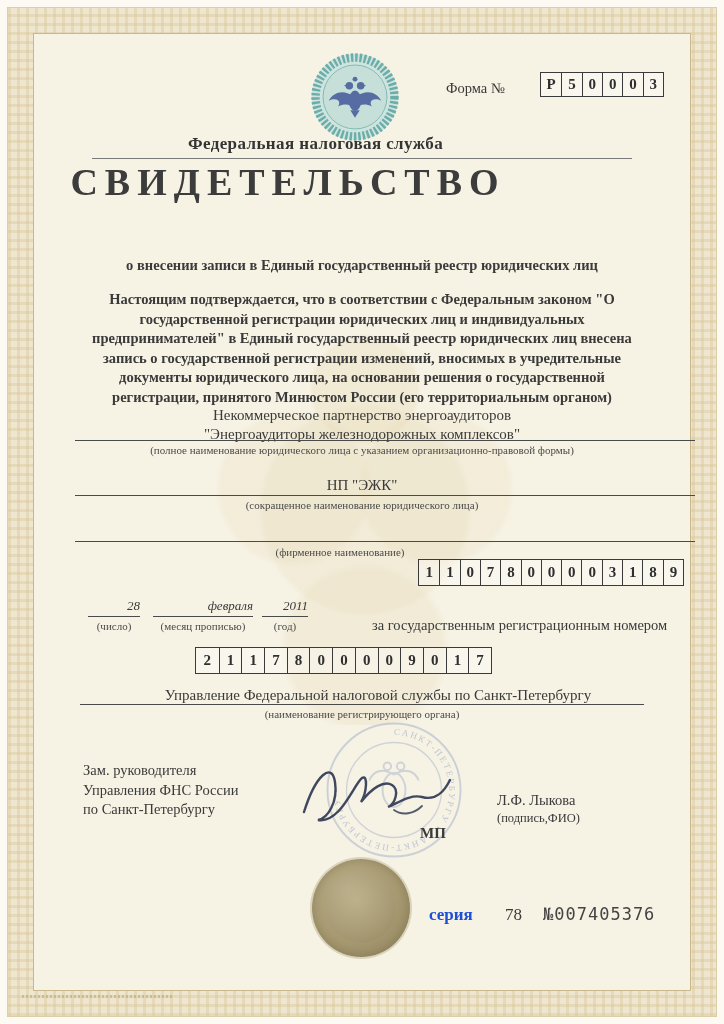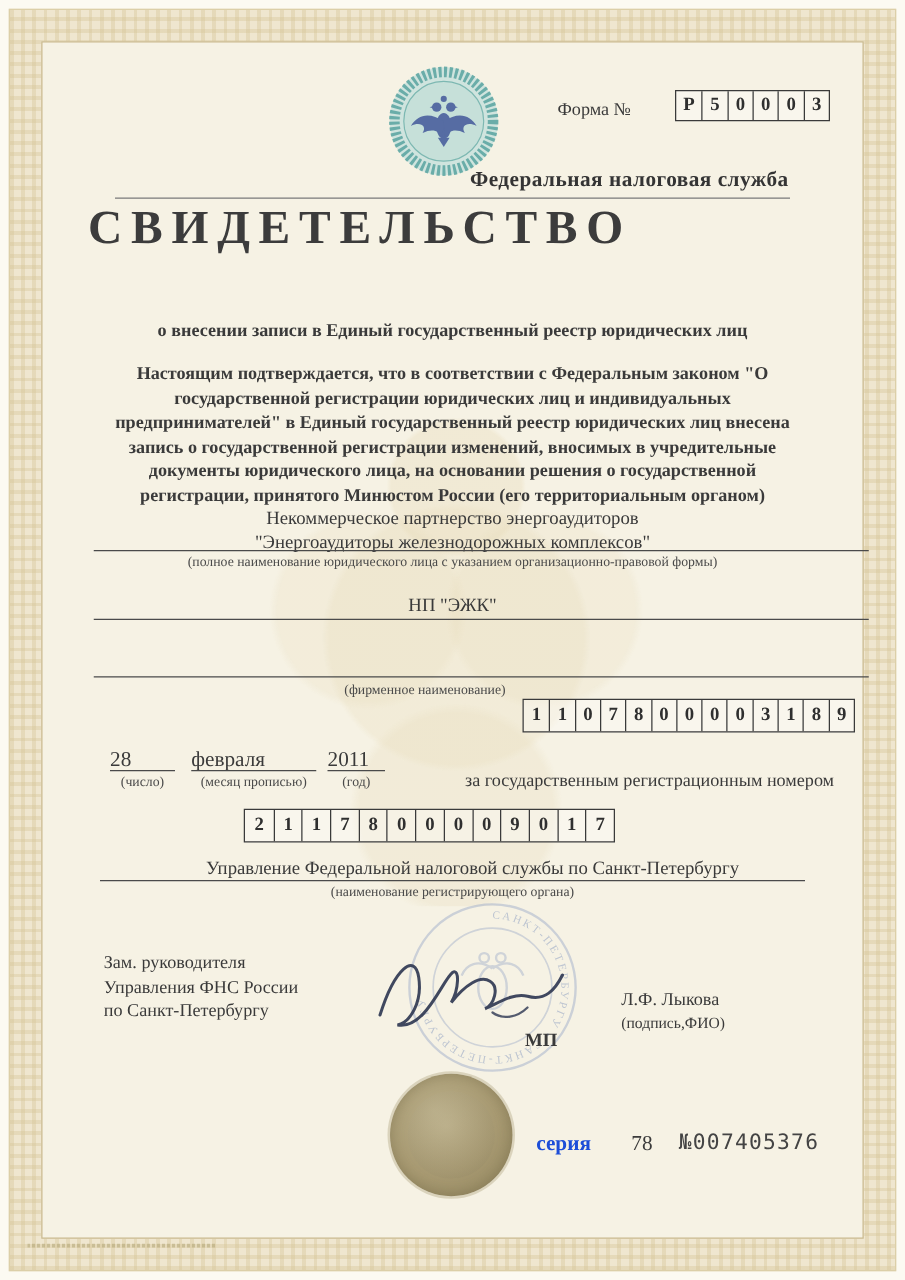--- a/index.html
+++ b/index.html
@@ -44,21 +44,21 @@
   .form-label { left:446px; top:80px; font-size:14.5px; }
   .cellbox { display:flex; border:1.5px solid #3a3a3a; background:rgba(255,255,255,.35); }
   .cellbox span {
     display:flex; align-items:center; justify-content:center;
     border-left:1px solid #3a3a3a; font-weight:bold; font-size:15px; color:#2f2f2f;
   }
   .cellbox span:first-child { border-left:none; }
   .form-code { left:540px; top:72px; width:124px; height:25px; }
   .form-code span { width:20.6px; }
 
-  .agency { left:0; top:134px; width:631px; text-align:right; font-weight:bold; font-size:17px; letter-spacing:.4px; color:#343434; }
+  .agency { left:0; top:134px; width:631px; text-align:center; font-weight:bold; font-size:17px; letter-spacing:.4px; color:#343434; }
   .agency-rule { left:92px; top:158px; width:540px; border-bottom:1px solid #7a7a7a; }
   .cert-title { left:0; top:160px; width:576px; text-align:center; font-weight:bold; font-size:38px; letter-spacing:7px; color:#3c3c3c; }
 
   .subtitle { left:0; top:257px; width:724px; text-align:center; font-weight:bold; font-size:14.5px; }
   .body-par { left:79px; top:290px; width:566px; text-align:center; font-weight:bold; font-size:14.5px; line-height:19.5px; }
 
   .org-full { left:0; top:406px; width:724px; text-align:center; font-size:15px; line-height:19px; }
   .uline { border-bottom:1px solid #4a4a4a; }
   .ul-full { left:75px; top:440px; width:620px; }
   .caption { text-align:center; font-size:11px; color:#4a4a4a; }
@@ -68,21 +68,21 @@
   .ul-short { left:75px; top:495px; width:620px; }
   .cap-short { left:0; top:499px; width:724px; }
 
   .ul-brand { left:75px; top:541px; width:620px; }
   .cap-brand { left:0; top:546px; width:636px;padding-left:44px; }
 
   .ogrn-label { left:92px; top:564px; font-size:14.5px; }
   .ogrn-box { left:418px; top:559px; width:266px; height:27px; }
   .ogrn-box span { width:20.4px; }
 
-  .d-val { font-size:17px; text-align:left; }
+  .d-val { font-size:13px; text-align:right;font-style:italic; }
   .day   { left:88px;  top:598px; width:52px; }
   .month { left:153px; top:598px; width:100px; }
   .year  { left:262px; top:598px; width:46px; }
   .ul-day   { left:88px;  top:616px; width:52px; }
   .ul-month { left:153px; top:616px; width:100px; }
   .ul-year  { left:262px; top:616px; width:46px; }
   .cap-day   { left:80px;  top:620px; width:68px; }
   .cap-month { left:148px; top:620px; width:110px; }
   .cap-year  { left:258px; top:620px; width:54px; }
   .grn-label { left:372px; top:600px; font-size:14.5px;margin-top:17px; }
@@ -162,20 +162,21 @@
 
   <div class="abs org-full">
     <div>Некоммерческое партнерство энергоаудиторов</div>
     <div>"Энергоаудиторы железнодорожных комплексов"</div>
   </div>
   <div class="abs uline ul-full"></div>
   <div class="abs caption cap-full">(полное наименование юридического лица с указанием организационно-правовой формы)</div>
 
   <div class="abs org-short">НП "ЭЖК"</div>
   <div class="abs uline ul-short"></div>
+  <div class="abs caption cap-short">(сокращенное наименование юридического лица)</div>
 
   <div class="abs uline ul-brand"></div>
   <div class="abs caption cap-brand">(фирменное наименование)</div>
 
   <div class="abs cellbox ogrn-box">
     <span>1</span>
     <span>1</span>
     <span>0</span>
     <span>7</span>
     <span>8</span>

